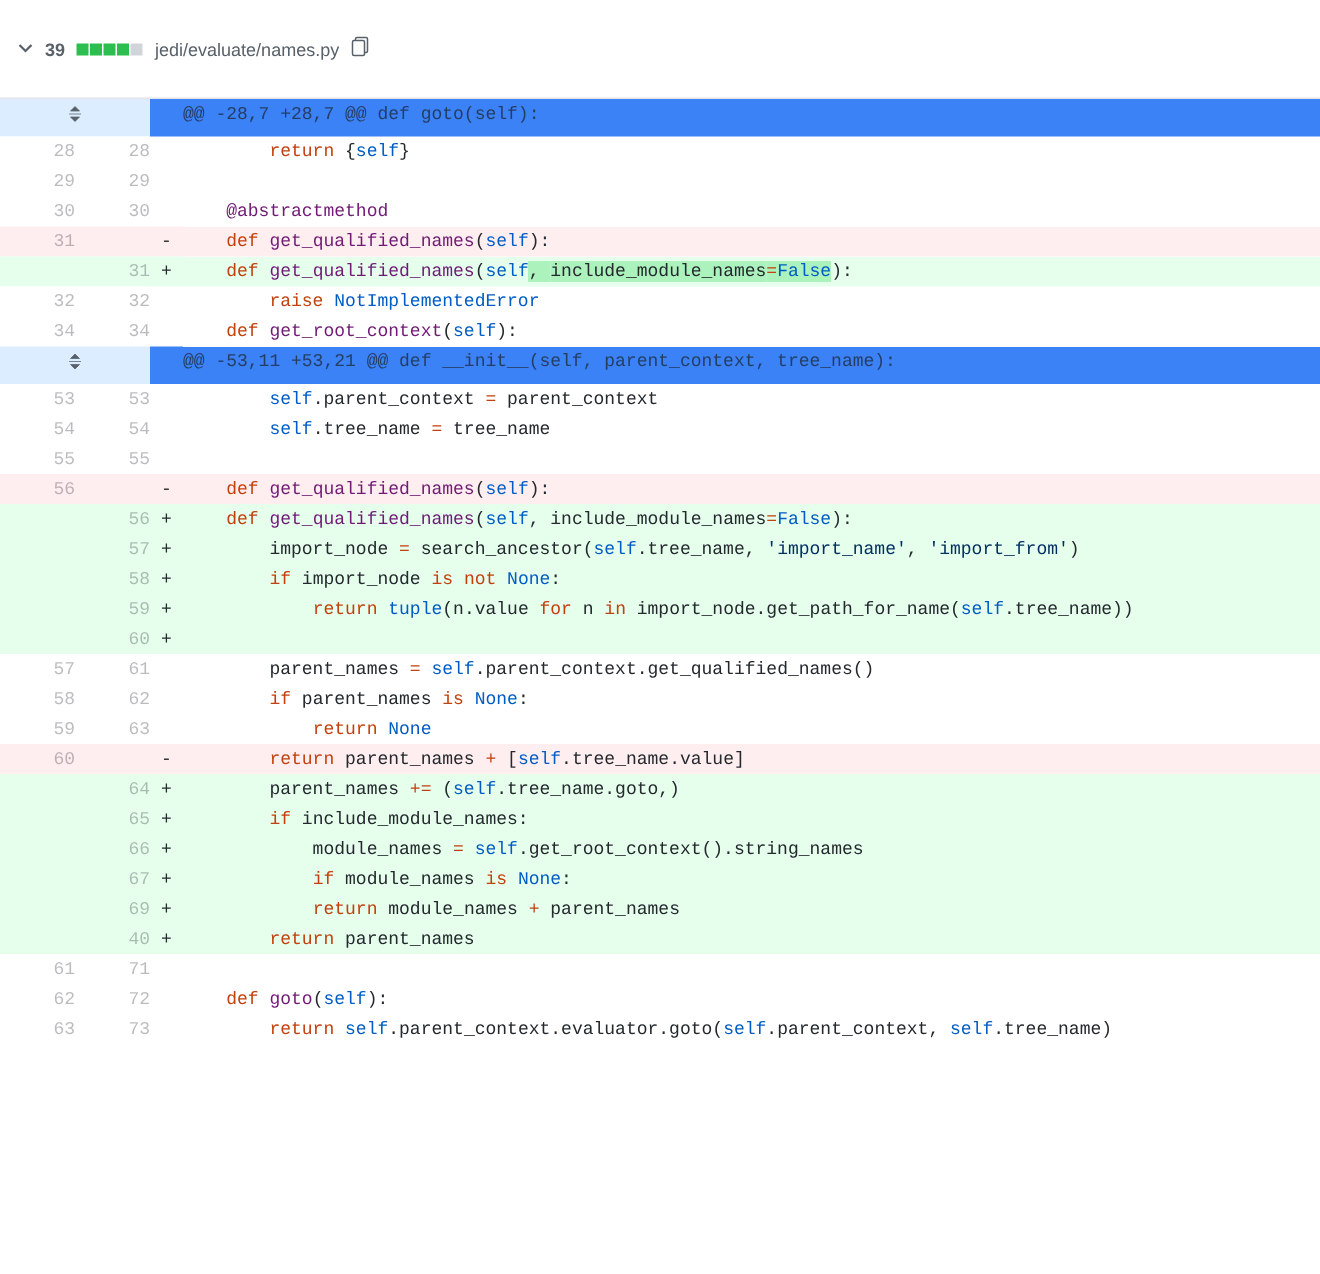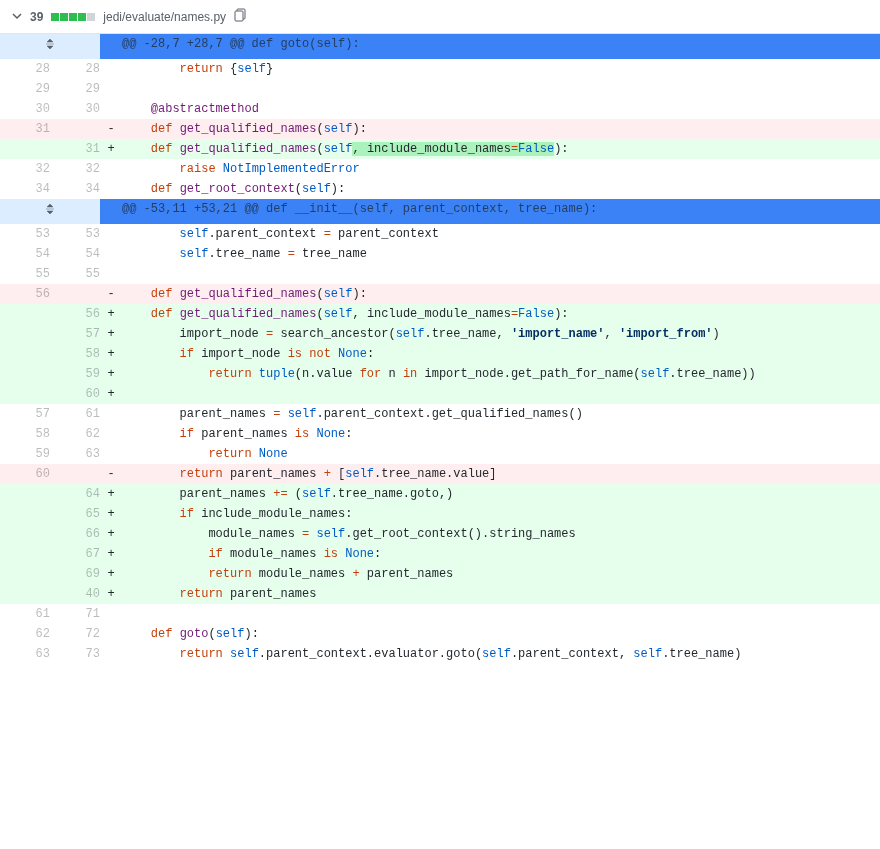--- a/index.html
+++ b/index.html
@@ -7,21 +7,21 @@
     margin: 0;
     font-family: -apple-system, BlinkMacSystemFont, "Segoe UI", Helvetica, Arial, sans-serif;
     font-size: 12px;
     color: #24292e;
     background: #fff;
     width: 880px;
   }
   .file-header {
     display: flex;
     align-items: center;
-    padding: 8px 12px;
+    padding: 24px 12px;
     background: #fff;
     border-bottom: 1px solid #e1e4e8;
     gap: 8px;
   }
   .chevron { cursor: pointer; color: #586069; }
   .change-count { font-weight: 600; color: #586069; }
   .diffstat { display: inline-flex; gap: 1px; }
   .diffstat span { width: 8px; height: 8px; display: inline-block; }
   .diffstat .a { background: #2cbe4e; }
   .diffstat .n { background: #d1d5da; }
@@ -68,21 +68,21 @@
   tr.add .num { background: #e6ffed; }
   tr.add .marker, tr.add .code { background: #e6ffed; }
   tr.del .num.old { background:#ffeef0; }
   tr.del .num.new { background:#ffeef0; }
   tr.add .num.old { background:#e6ffed; }
   tr.add .num.new { background:#e6ffed; }
 
   .pl-k { color: #c2410c; }   
   .pl-en { color: #701a75; }  
   .pl-c1 { color: #005cc5; }  
-  .pl-s  { color: #032f62; font-weight: bold; }
+  .pl-s  { color: #032f62; }
   .hl-add-strong { background: #acf2bd; }
 </style>
 </head>
 <body>
 
 <div class="file-header">
   <span class="chevron">
     <svg width="10" height="10" viewBox="0 0 10 10">
         <path d="M1 3 L5 7 L9 3" fill="none" stroke="currentColor" stroke-width="1.5"></path>
       </svg>

